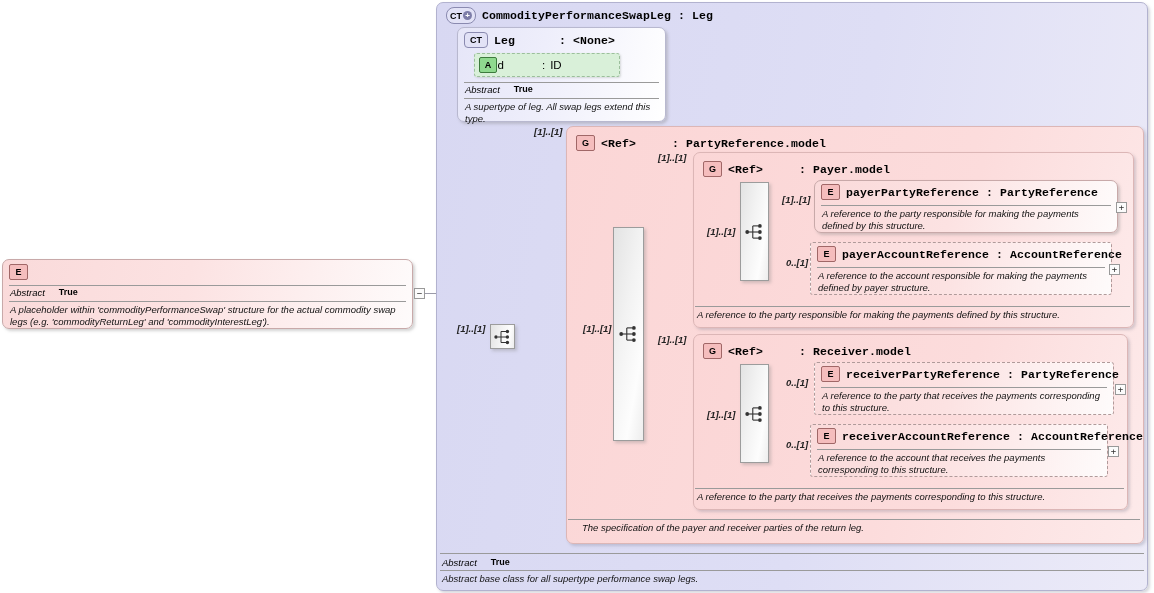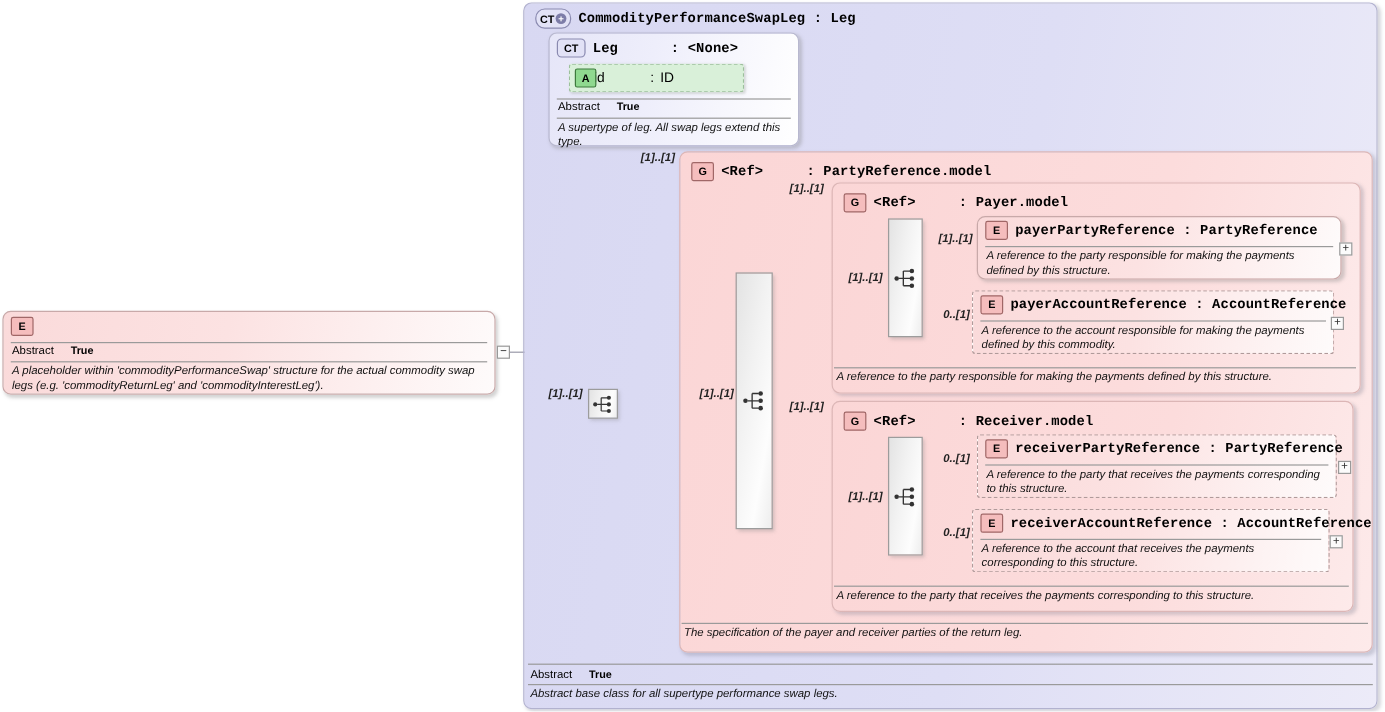--- a/index.html
+++ b/index.html
@@ -71,21 +71,21 @@
   }
   .ctplus .pl{
     display:inline-flex;align-items:center;justify-content:center;
     width:9px;height:9px;border-radius:50%;
     background:#7d7da8;color:#fff;font-size:8px;line-height:1;
   }
 
   
   .rule{height:1px;background:#9a9a9a;margin:2px 6px 0 6px;}
   .props{display:flex;gap:14px;padding:1px 7px 1px 7px;font-size:9.5px;}
-  .props .k{}
+  .props .k{font-style:italic;}
   .props .v{font-weight:bold;font-size:9px;}
   .annot{
     padding:2px 7px 3px 7px;font-size:9.5px;font-style:italic;
     line-height:1.25;color:#111;
   }
 
   
   .card-lbl{font-size:9.5px;font-style:italic;font-weight:bold;color:#222;white-space:nowrap;}
 
   
@@ -244,21 +244,21 @@
   <span class="ttl">
     <span>&lt;Ref&gt;</span>
     <span style="display:inline-block;width:22px"></span>
     <span>:</span>
     <span class="type">PartyReference.model</span>
   </span>
 </div>
 
 <div class="abs" style="left:568px;top:519px;width:572px;">
   <div class="rule" style="margin:0;"></div>
-  <div class="annot" style="padding-left:2px;">The specification of the payer and receiver parties of the return leg.</div>
+  <div class="annot" style="padding-left:14px;">The specification of the payer and receiver parties of the return leg.</div>
 </div>
 
 <div class="card-lbl abs" style="left:583px;top:323px;">[1]..[1]</div>
 
 <div class="seqbox" style="left:613px;top:227px;width:31px;height:214px;">
   <svg width="20" height="18" viewBox="0 0 18 16" aria-hidden="true">
     <circle cx="2" cy="8" r="1.7" fill="#333"></circle>
     <line x1="3.6" y1="8" x2="7" y2="8" stroke="#333" stroke-width="1"></line>
     <line x1="7" y1="2.5" x2="7" y2="13.5" stroke="#333" stroke-width="1"></line>
     <line x1="7" y1="2.5" x2="12" y2="2.5" stroke="#333" stroke-width="1"></line>
@@ -326,21 +326,21 @@
 <div class="card dashed abs" style="left:810px;top:242px;width:302px;height:53px;background:linear-gradient(100deg,#fadada 0%,#fce2e2 45%,#fefbfb 100%);">
   <div class="hdr" style="padding-top:3px;">
     <span class="badge e">E</span>
     <span class="ttl">
       <span>payerAccountReference</span>
       <span>:</span>
       <span class="type">AccountReference</span>
     </span>
   </div>
   <div class="rule" style="margin-top:3px;"></div>
-  <div class="annot">A reference to the account responsible for making the payments defined by this commodity.</div>
+  <div class="annot">A reference to the account responsible for making the payments defined by payer structure.</div>
 </div>
 <div class="expander abs" style="left:1109px;top:264px;">+</div>
 
 <div class="panel pink-grad abs" style="left:693px;top:334px;width:435px;height:176px;"></div>
 
 <div class="hdr abs" style="left:697px;top:340px;">
   <span class="badge g">G</span>
   <span class="ttl">
     <span>&lt;Ref&gt;</span>
     <span style="display:inline-block;width:22px"></span>

